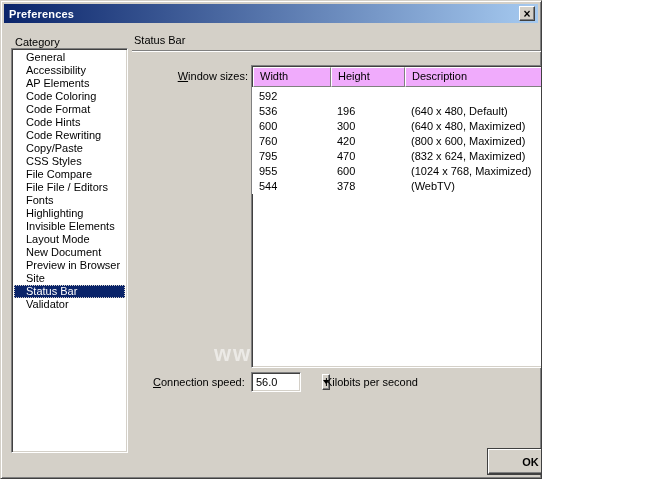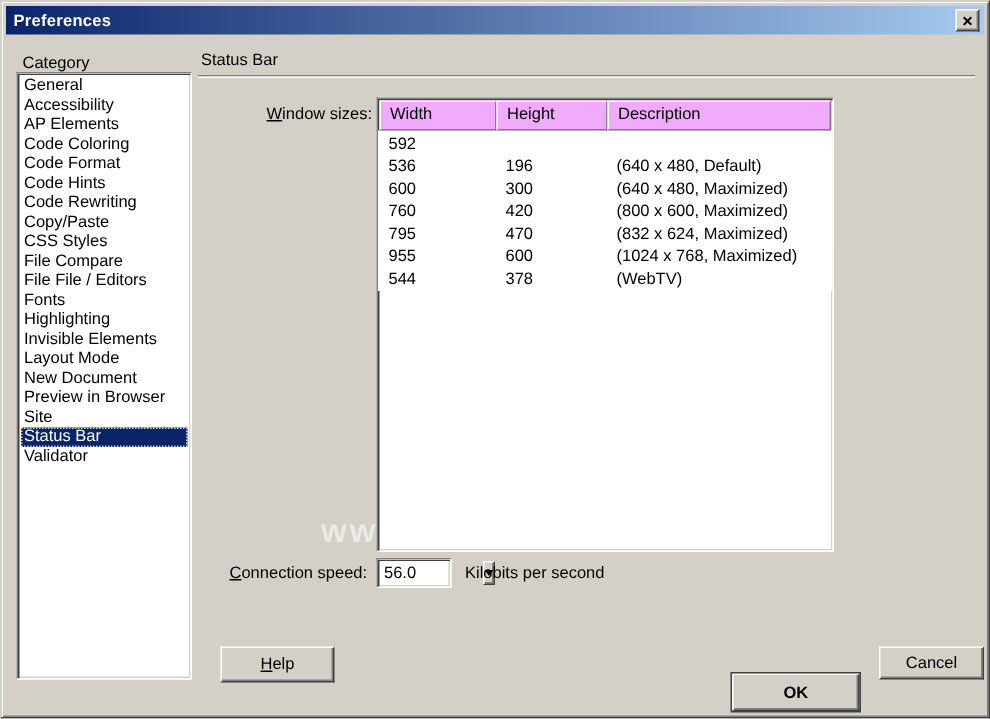--- a/index.html
+++ b/index.html
@@ -1,20 +1,20 @@
 <!DOCTYPE html>
 <html><head>
 <meta charset="utf-8">
 <style>
   * { box-sizing: border-box; margin: 0; padding: 0; }
   html,body { width:660px; height:479px; }
   body { font-family: "Liberation Sans", sans-serif; font-size: 11px; color:#000; }
 
   .dialog {
-    position: relative; width: 660px; height: 479px;
+    position: relative; width: 542px; height: 479px;
     background: #d4d0c8;
     border: 1px solid; border-color: #d4d0c8 #404040 #404040 #d4d0c8;
     box-shadow: inset 1px 1px 0 #ffffff, inset -1px -1px 0 #808080;
     overflow: hidden;
   }
 
   .titlebar {
     position: absolute; left: 3px; top: 3px; right: 3px; height: 19px;
     background: linear-gradient(to right, #0a246a, #a6caf0);
     display: flex; align-items: center; padding-left: 5px;
@@ -33,21 +33,21 @@
   .label { position: absolute; white-space: nowrap; }
   .mn { text-decoration: underline; }
 
   .listbox {
     position: absolute; left: 10px; top: 47px; width: 117px; height: 405px;
     background: #fff;
     border: 1px solid; border-color: #808080 #fff #fff #808080;
     box-shadow: inset 1px 1px 0 #404040, inset -1px -1px 0 #d4d0c8;
     padding: 2px; overflow: hidden;
   }
-  .list-item { height: 13px; line-height: 13px; padding-left: 2px; white-space: nowrap; cursor: default; }
+  .list-item { height: 13px; line-height: 13px; padding-left: 12px; white-space: nowrap; cursor: default; }
   .list-item.selected {
     background: #0a246a; color: #fff;
     outline: 1px dotted #d4d0c8; outline-offset: -1px;
   }
 
   .heading { position: absolute; left: 133px; top: 33px; }
   .separator {
     position: absolute; left: 131px; top: 49px; width: 518px; height: 2px;
     border-top: 1px solid #808080; border-bottom: 1px solid #fff;
   }
@@ -194,25 +194,22 @@
 
   <div class="label" style="left:152px; top:375px;"><span class="mn">C</span><span>onnection speed:</span></div>
 
   <div class="combo">
     <span class="combo-value">56.0</span>
     <span class="combo-arrow-btn">
         <span class="arrow-down"></span>
       </span>
   </div>
 
-  <div class="label" style="left:309px; top:375px;">Kilobits per second</div>
-
-  <div class="btn btn-help">
-      <span><span class="mn">H</span><span>elp</span></span>
-    </div>
+  <div class="label" style="left:324px; top:375px;">Kilobits per second</div>
+
   <div class="btn btn-ok">
       <span>OK</span>
     </div>
   <div class="btn btn-cancel">
       <span>Cancel</span>
     </div>
 
 </div>
 
 </body></html>

